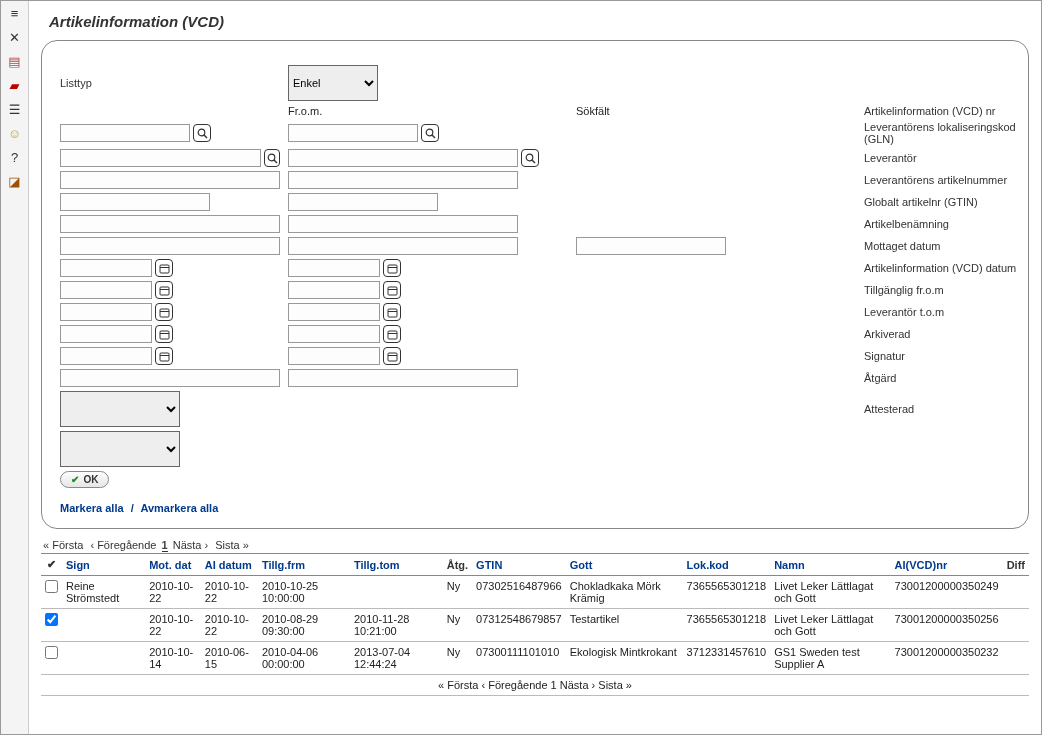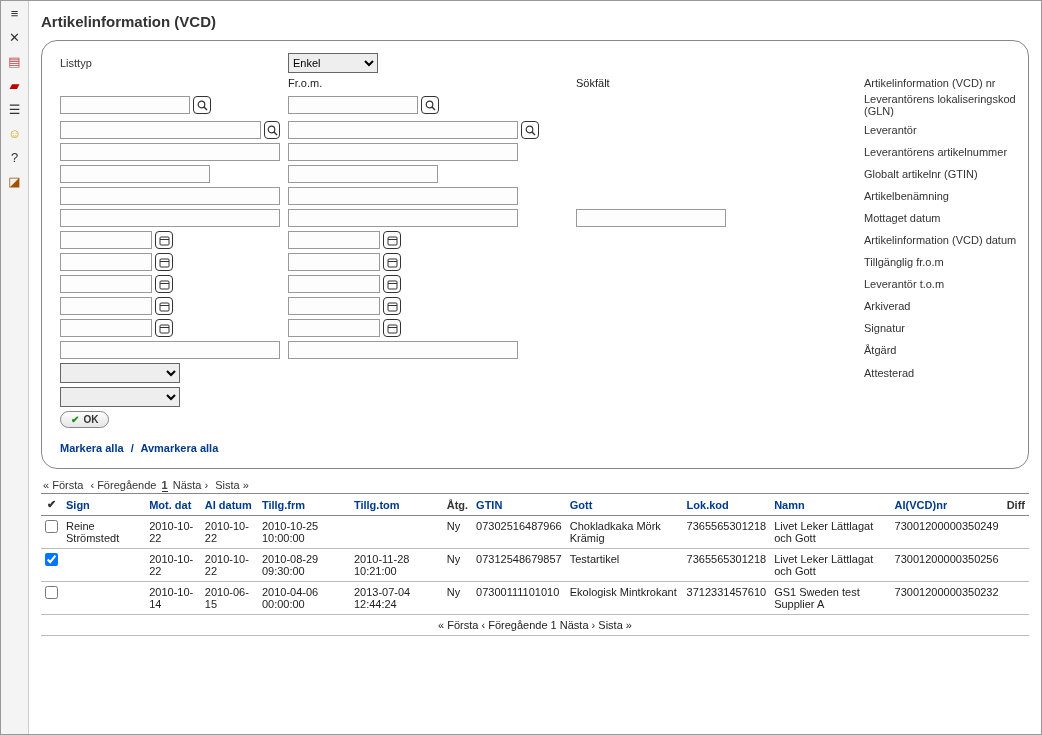--- a/index.html
+++ b/index.html
@@ -1,32 +1,32 @@
 <!DOCTYPE html>
 <html><head>
 <meta charset="utf-8">
 <style>
 * { box-sizing: border-box; margin: 0; padding: 0; }
 body { font-family: Verdana, Arial, sans-serif; font-size: 11px; background: #fff; color: #333; }
 .outer { display: flex; border: 1px solid #999; width: 1042px; height: 735px; }
 .sidebar { width: 28px; background: #f4f4f4; border-right: 1px solid #ccc; padding-top: 4px; display: flex; flex-direction: column; align-items: center; gap: 8px; }
 .sidebar .s-icon { width: 16px; height: 16px; cursor: pointer; display: flex; align-items: center; justify-content: center; font-size: 13px; }
 .main { flex: 1; padding: 8px 12px 8px 12px; overflow: auto; }
-h1 { font-size: 15px; font-weight: bold; margin: 4px 0 10px 0; }
-.panel { border: 1px solid #888; border-radius: 16px; padding: 12px 18px 14px 18px; background: #fff; }
+h1 { font-size: 15px; font-weight: bold; font-style: italic; margin: 4px 0 10px 8px; }
+.panel { border: 1px solid #888; border-radius: 16px; padding: 24px 18px 14px 18px; background: #fff; }
 .form-grid { display: grid; grid-template-columns: 220px 280px 280px 180px; column-gap: 8px; row-gap: 4px; align-items: center; }
 .label { font-size: 11px; color: #333; }
 .head-label { font-size: 11px; color: #222; }
 .field-wrap { display: flex; align-items: center; gap: 3px; }
 input[type=text] { border: 1px solid #999; background: #fdfdfd; height: 18px; font-size: 11px; padding: 1px 3px; }
 input.w-small { width: 130px; }
 input.w-med { width: 150px; }
 input.w-large { width: 230px; }
 input.w-date { width: 92px; }
-select { border: 1px solid #666; background: #eee; height: 20px; font-size: 11px; }
+select { border: 1px solid #666; background: #eee; height: 36px; font-size: 11px; }
 select.w-sel1 { width: 90px; }
 select.w-sel2 { width: 120px; }
 .icon-btn { width: 18px; height: 18px; border: 1px solid #333; border-radius: 4px; background: #fff; display: inline-flex; align-items: center; justify-content: center; cursor: pointer; }
 .icon-btn svg { pointer-events: none; }
 .ok-btn { display: inline-flex; align-items: center; gap: 4px; background: linear-gradient(#fdfdfd,#e6e6e6); border: 1px solid #888; border-radius: 10px; padding: 2px 10px; cursor: pointer; font-size: 10px; font-weight: bold; color: #333; }
 .ok-btn .check { color: #1a8f1a; font-weight: bold; }
 .links-row { margin-top: 14px; font-size: 11px; color: #003a8c; font-weight: bold; }
 .links-row a { color: #003a8c; text-decoration: none; cursor: pointer; }
 .links-row .sep { color: #003a8c; padding: 0 4px; }
 .pager { margin-top: 10px; font-size: 11px; color: #444; }

